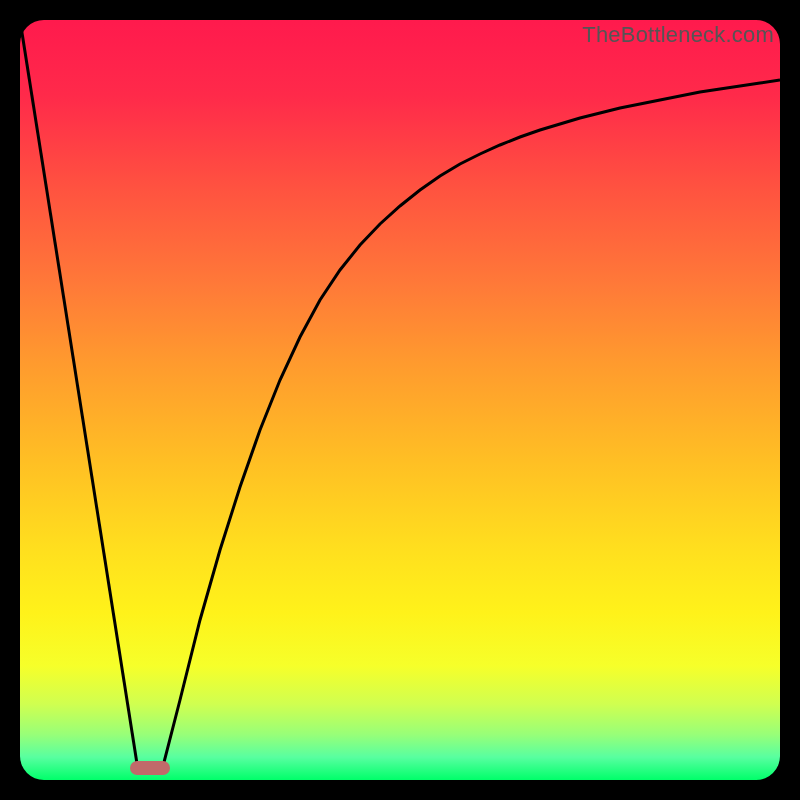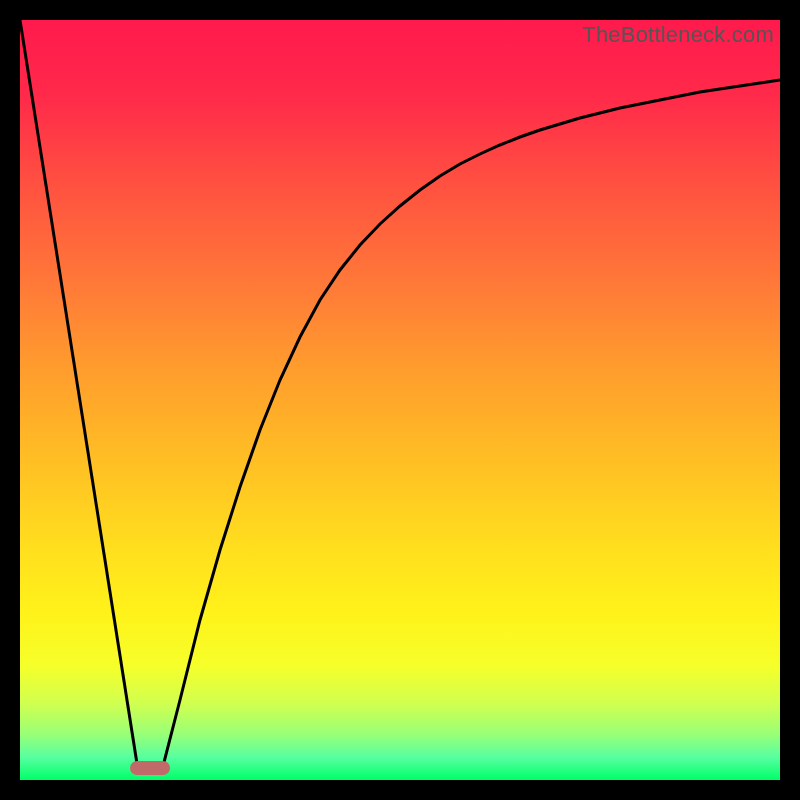--- a/index.html
+++ b/index.html
@@ -24,20 +24,21 @@
       #ff9a2e 45%,
       #ffbf24 58%,
       #ffe01e 70%,
       #fff21a 78%,
       #f6ff2a 85%,
       #d0ff50 90%,
       #98ff78 94%,
       #58ffa0 97%,
       #00ff6a 100%
     );
+    border-radius: 24px;
   }
   .watermark {
     position: absolute;
     top: 2px;
     right: 6px;
     font-family: Arial, Helvetica, sans-serif;
     font-size: 22px;
     color: #555555;
     letter-spacing: 0.2px;
   }

